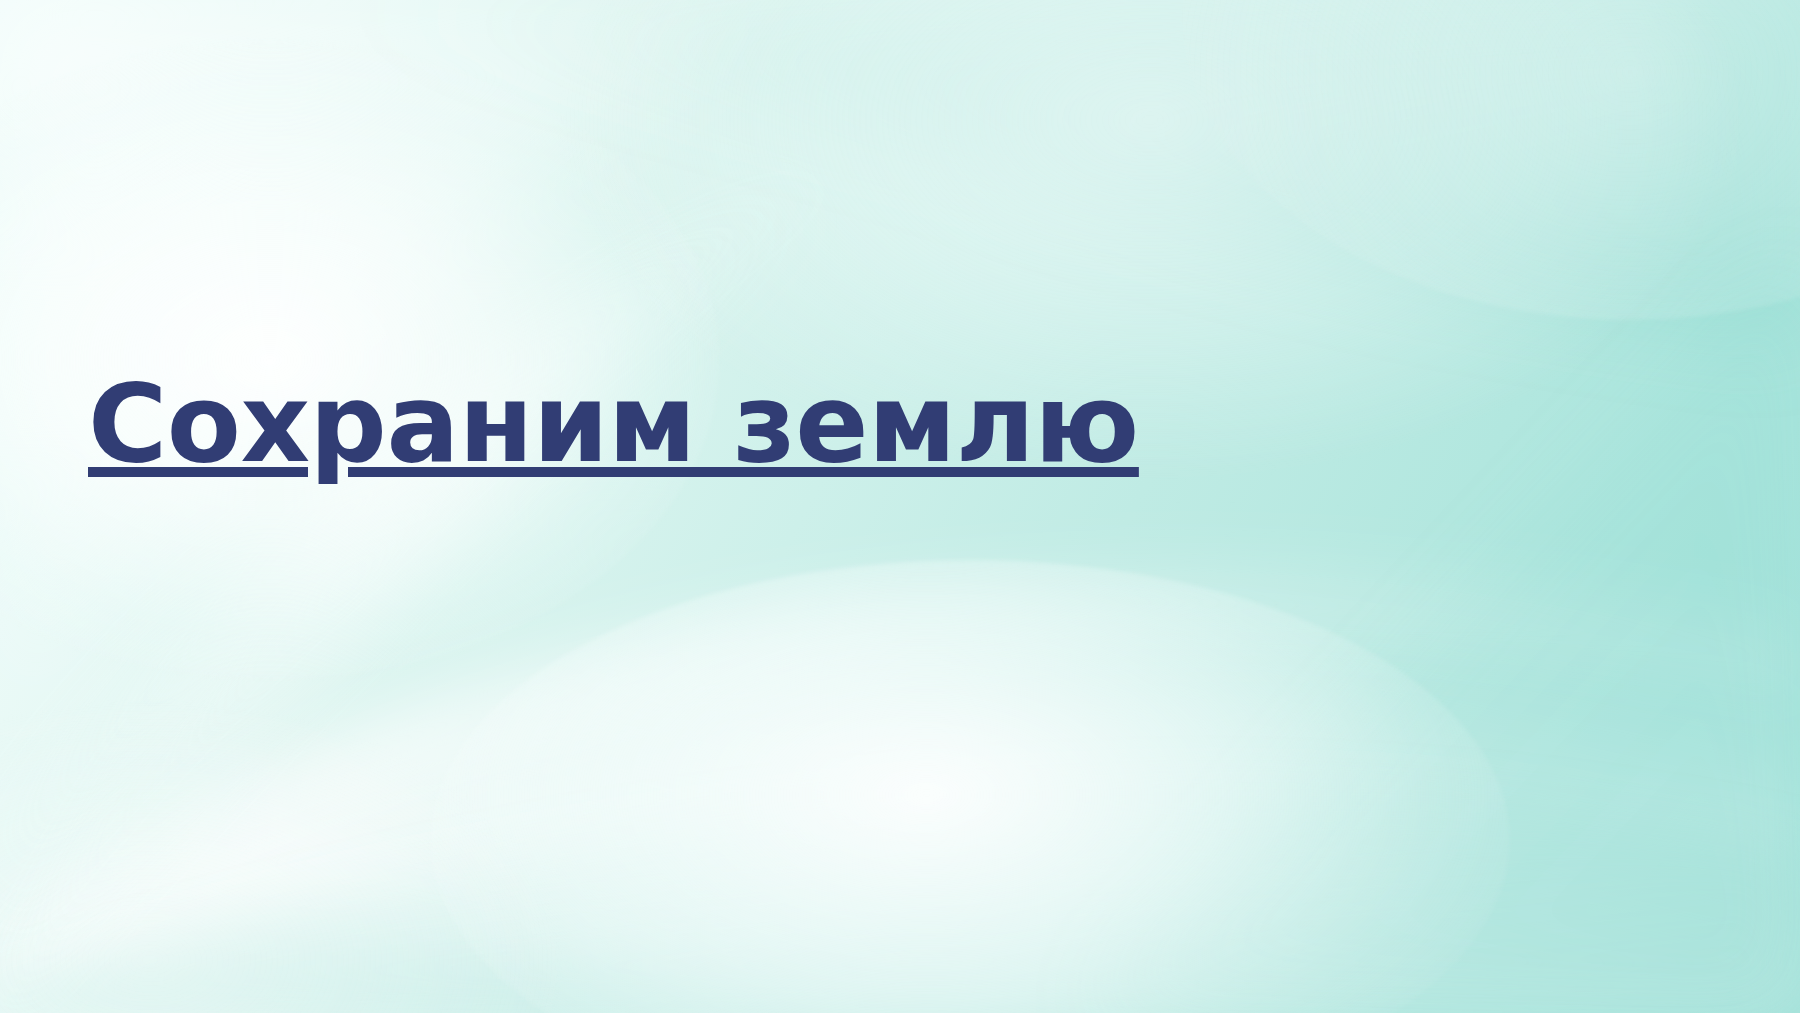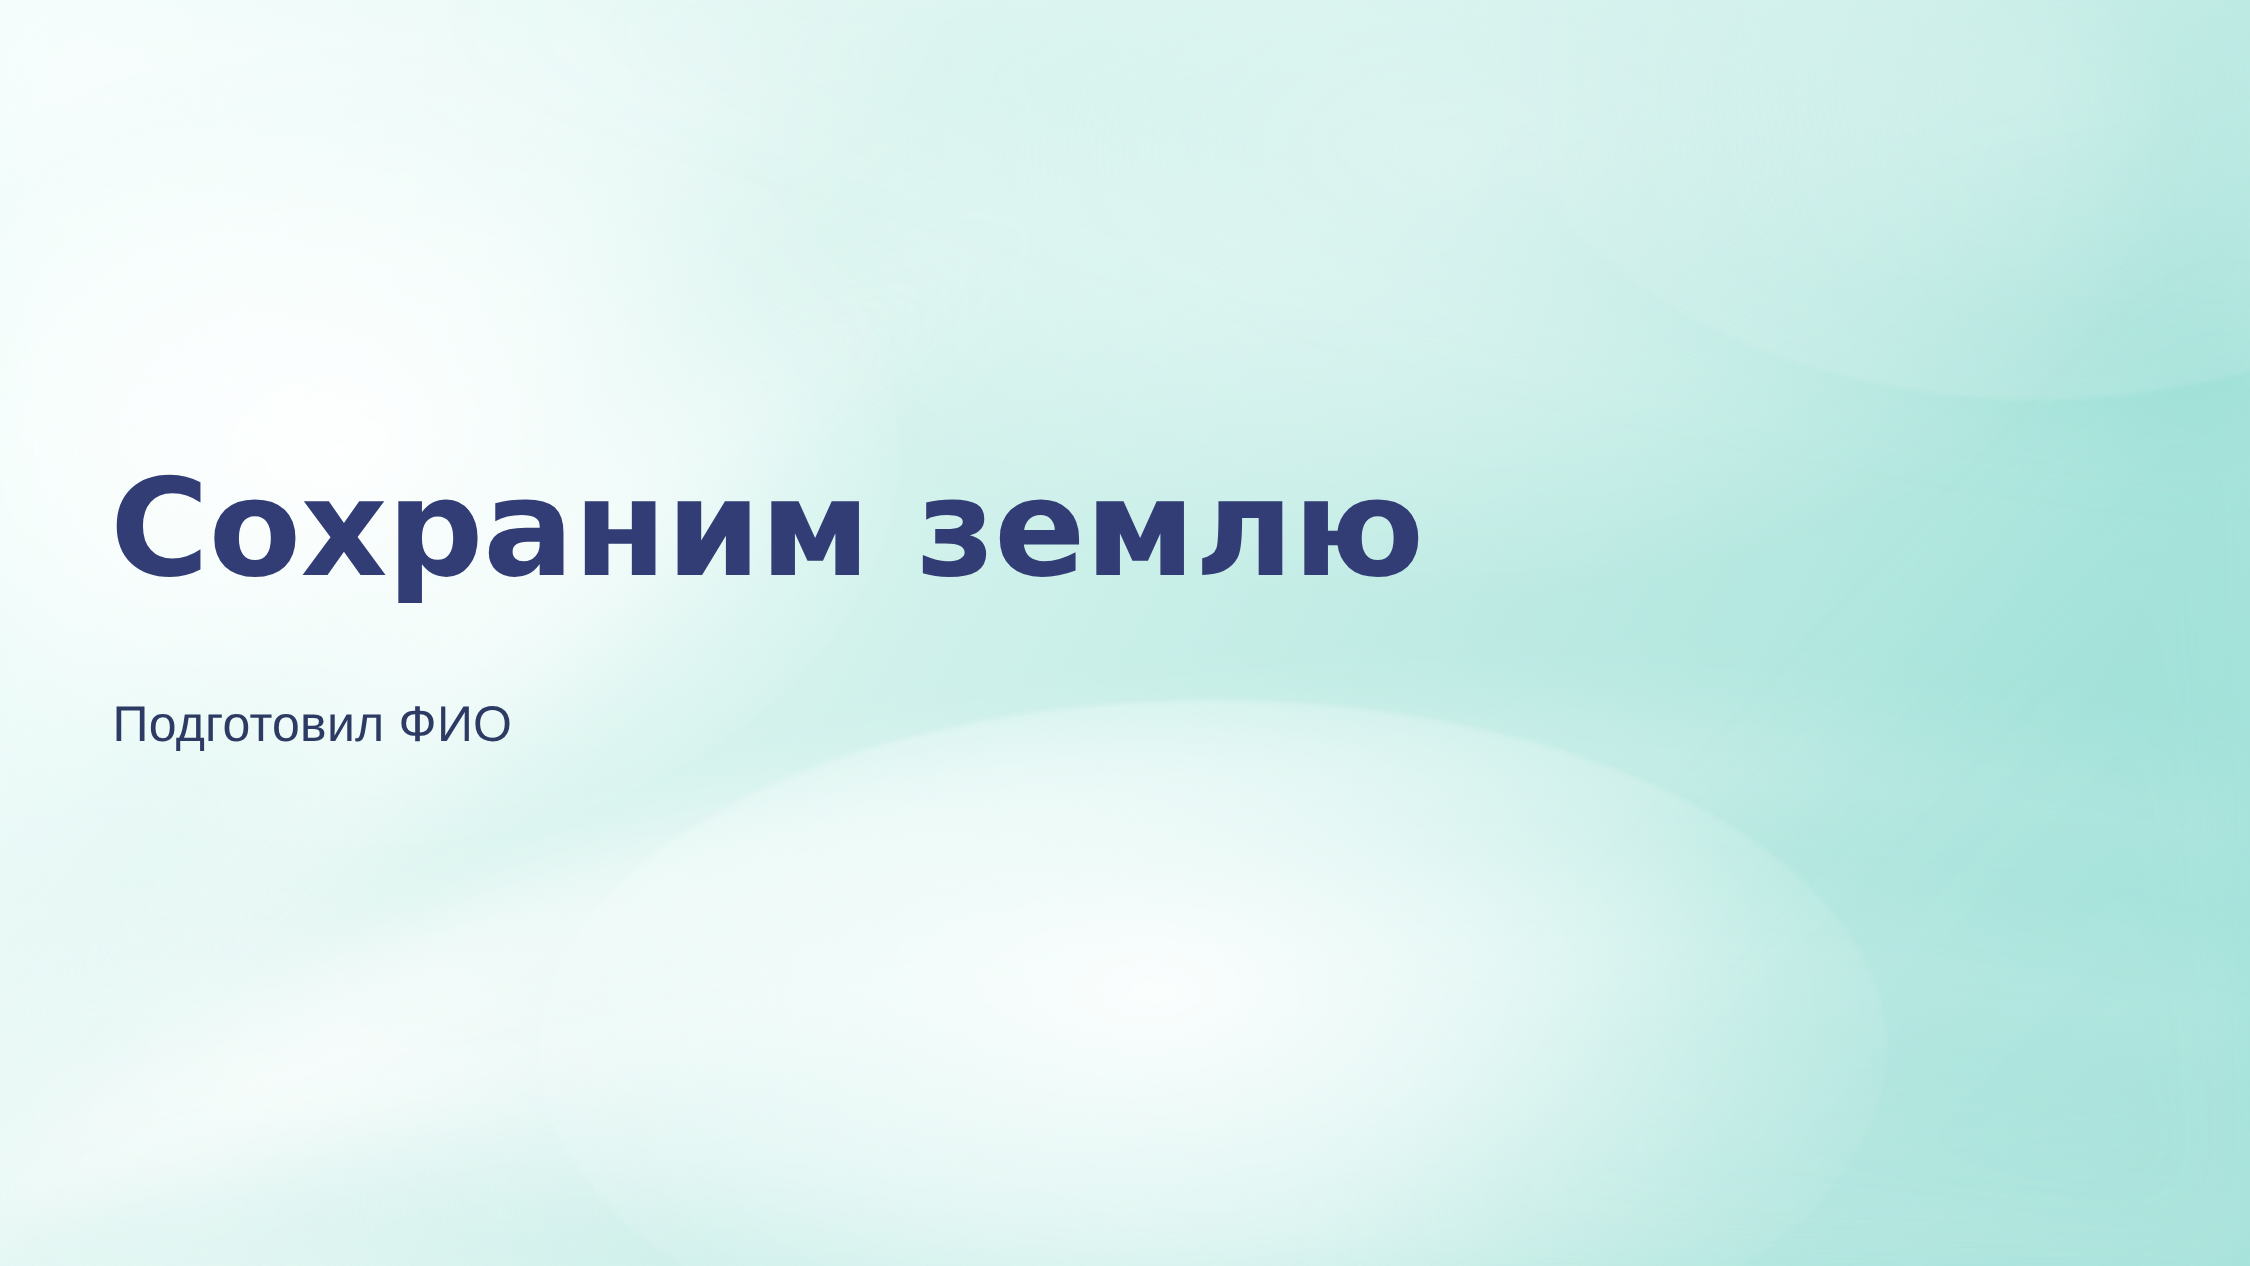--- a/index.html
+++ b/index.html
@@ -116,20 +116,21 @@
     top: 370px;
     left: 0;
     margin: 0;
     font-size: 108px;
     line-height: 1.0;
     font-weight: 800;
     letter-spacing: -0.5px;
     color: #313d74;
     white-space: nowrap;
     font-family: "DejaVu Sans", "Liberation Sans", sans-serif;
+    text-decoration: underline;
   }
 
   .slide-subtitle {
     position: absolute;
     top: 556px;
     left: 2px;
     margin: 0;
     font-size: 40px;
     line-height: 1.2;
     font-weight: 400;
@@ -206,16 +207,15 @@
   </div>
 
   <div class="glow glow-upper-left"></div>
   <div class="glow glow-mid-right"></div>
   <div class="glow glow-lower-center"></div>
   <div class="glow glow-bottom-left"></div>
   <div class="glow glow-top-right"></div>
 
   <div class="content">
     <h1 class="slide-title">Сохраним землю</h1>
-    <p class="slide-subtitle">Подготовил ФИО</p>
   </div>
 
 </div>
 
 </body></html>

